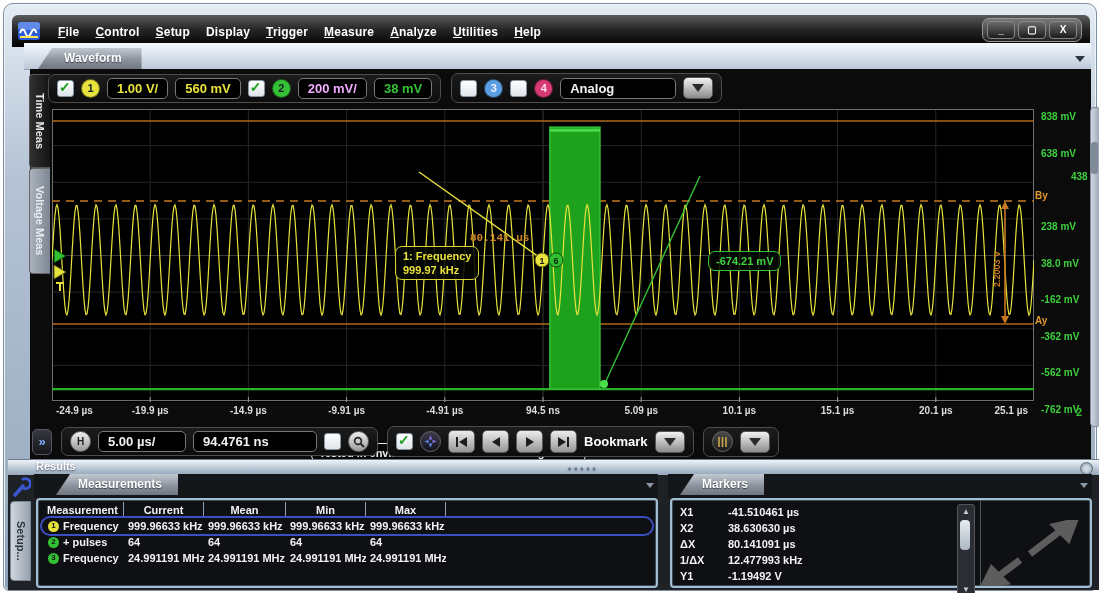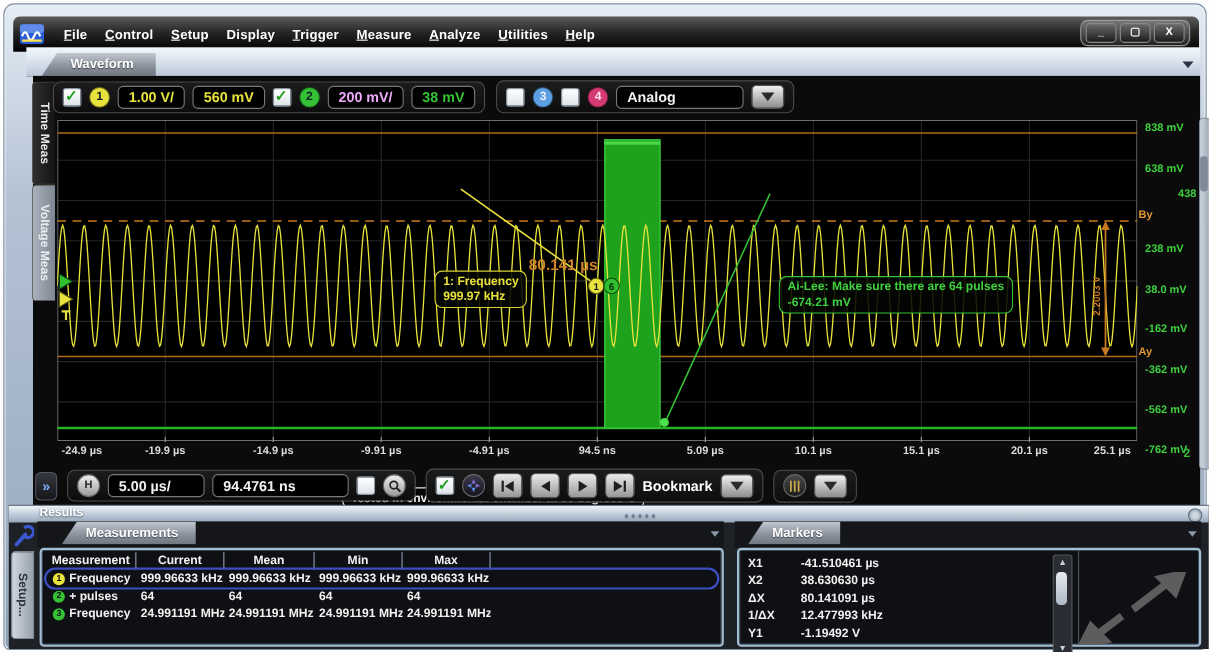--- a/index.html
+++ b/index.html
@@ -41,21 +41,21 @@
   .field{background:#000;border:1px solid #777;border-radius:5px;padding:2px 9px;font-size:13px;font-weight:700;white-space:nowrap;}
   .drop{width:28px;height:20px;border-radius:5px;background:linear-gradient(#f2f2f2,#8c8c8c);border:1px solid #555;display:grid;place-items:center;flex:0 0 auto;}
   .drop::after{content:"";width:0;height:0;border-left:6px solid transparent;border-right:6px solid transparent;border-top:8px solid #2b2b2b;}
   
   .plot{position:absolute;left:48px;top:105px;width:982px;height:293px;background:#000;}
   .plot svg{position:absolute;left:0;top:0;}
   .callout{position:absolute;border:1px solid;border-radius:7px;background:rgba(2,6,2,.88);padding:2px 7px;font-size:11px;font-weight:700;line-height:14px;white-space:nowrap;}
   #callout1{left:343px;top:137px;color:#e8e23c;border-color:#d8d234;}
   #callout2{left:656px;top:142px;color:#3fd03f;border-color:#35c135;}
   #note{left:259px;top:334px;color:#f0f0f0;border-color:#e6e6e6;border-radius:8px;}
-  #dxlabel{position:absolute;left:418px;top:123px;width:84px;text-align:center;color:#d08428;font-size:14px;font-weight:700;}
+  #dxlabel{position:absolute;left:418px;top:123px;width:84px;text-align:left;color:#d08428;font-size:11px;font-weight:700;font-family:Liberation Mono, monospace;}
   .ylabels{position:absolute;left:1033px;top:105px;width:52px;height:300px;font-size:10px;font-weight:700;color:#3ecf3e;}
   .ylab{position:absolute;left:4px;white-space:nowrap;}
   .ay-by{position:absolute;left:1031px;color:#e09830;font-size:10px;font-weight:700;}
   .xlabels{position:absolute;left:48px;top:401px;width:982px;height:14px;font-size:10px;font-weight:700;color:#dcdcdc;}
   .xlab{position:absolute;top:0;white-space:nowrap;}
   .ch2ref{position:absolute;left:1072px;top:402px;color:#35c135;font-size:11px;font-weight:700;}
   .scrollR{position:absolute;left:1086px;top:103px;width:9px;height:318px;background:linear-gradient(90deg,#cfd7e0,#9aa6b4);border:1px solid #7e8a98;border-radius:4px;}
   .scrollR .thumb{position:absolute;left:0;top:34px;width:7px;height:32px;background:#76markedly;background:#7e8a98;border-radius:3px;}
   
   .hbar{position:absolute;left:28px;top:422px;width:1058px;height:31px;display:flex;align-items:center;gap:9px;}
@@ -197,21 +197,20 @@
           <polygon points="2,140 14,147 2,154" fill="#2fbf2f" stroke="#0a3a0a"></polygon>
           <polygon points="2,156 14,163 2,170" fill="#e8e23c" stroke="#5c5c10"></polygon>
           <line x1="4" y1="174" x2="12" y2="174" stroke="#e8e23c" stroke-width="2"></line>
           <line x1="8" y1="174" x2="8" y2="182" stroke="#e8e23c" stroke-width="2"></line>
         </svg>
       <div class="callout" id="callout1">
         <div>1: Frequency</div>
         <div>999.97 kHz</div>
       </div>
       <div class="callout" id="callout2">
-        <div>Ai-Lee:  Make sure there are 64 pulses</div>
         <div>-674.21 mV</div>
       </div>
       <div class="callout" id="note">Tested in environmental chamber at 50 degrees C</div>
       <div id="dxlabel">80.141 µs</div>
     </div>
 
     <div class="ylabels" id="ylabels">
         <span class="ylab" style="top: 2px;">838 mV</span>
         <span class="ylab" style="top: 38.625px;">638 mV</span>
         <span class="ylab" style="top: 62px; margin-left: 30px;">438 mV</span>

